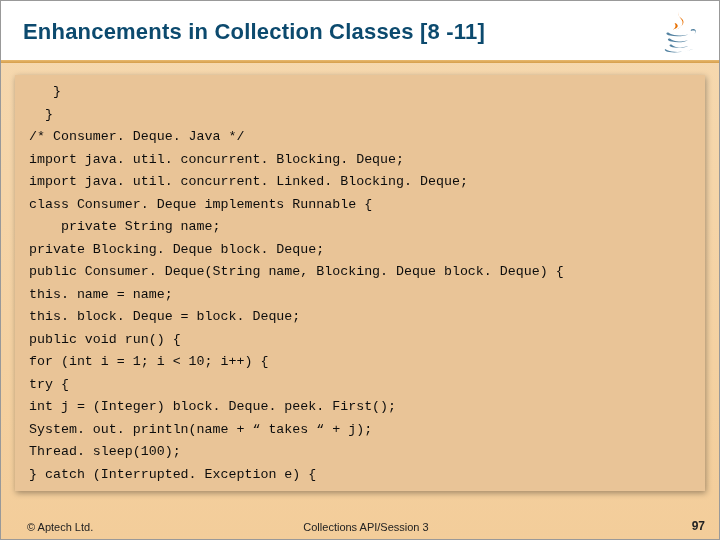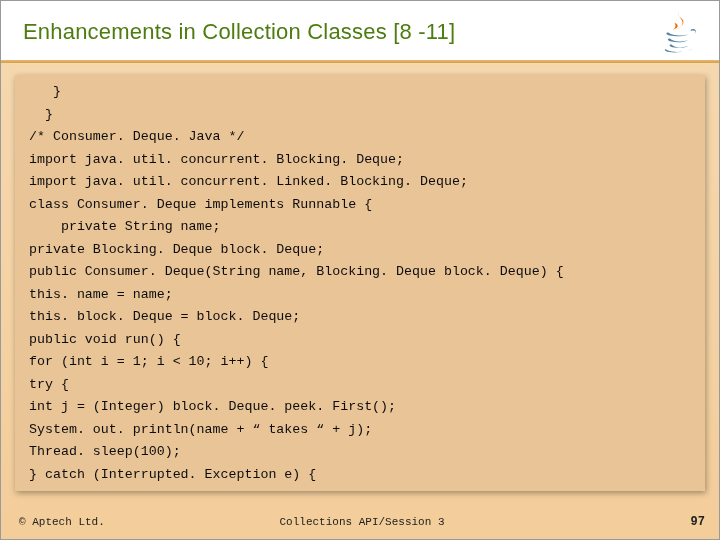--- a/index.html
+++ b/index.html
@@ -20,22 +20,22 @@
     padding-left: 22px;
   }
   .header-bar {
     position: absolute;
     left: 0; right: 0; bottom: -1px;
     height: 3px;
     background: linear-gradient(to bottom, #e8b96f, #d59e4b);
   }
   .title {
     font-size: 22px;
-    font-weight: normal;
-    color: #4d7c0f;
+    font-weight: bold;
+    color: #0c4a6e;
     text-shadow: 0 1px 0 #fff;
     letter-spacing: 0.2px;
   }
   .java-logo {
     position: absolute;
     right: 14px; top: 4px;
     width: 52px; height: 52px;
     display: flex; align-items: center; justify-content: center;
   }
   .code-box {
@@ -50,29 +50,28 @@
   }
   .code {
     font-family: "Courier New", Courier, monospace;
     font-size: 13.3px;
     line-height: 22.5px;
     color: #0d0d0d;
     white-space: pre;
   }
   .footer {
     position: absolute;
-    left: 4px; right: 0; bottom: 0;
+    left: 12px; right: 0; bottom: 0;
     height: 28px;
     display: flex;
-    align-items: center;
+    align-items: flex-end;
     justify-content: space-between;
     padding: 0 14px 6px 14px;
     font-size: 11px;
     color: #222;
-    font-family: Liberation Mono, monospace;
   }
   .footer .center {
     position: absolute;
     left: 0; right: 0;
     text-align: center;
     font-size: 11px;
   }
   .footer .page {
     font-weight: bold;
     font-size: 12px;

